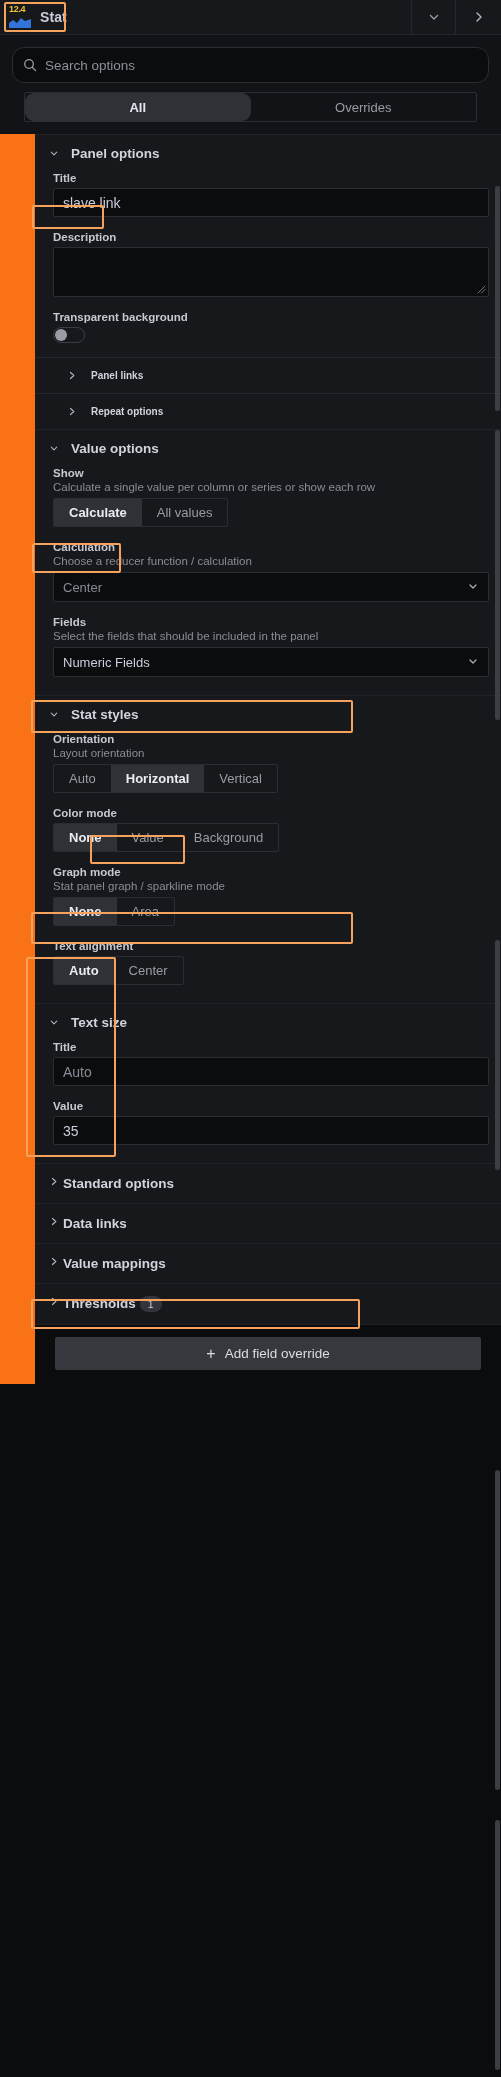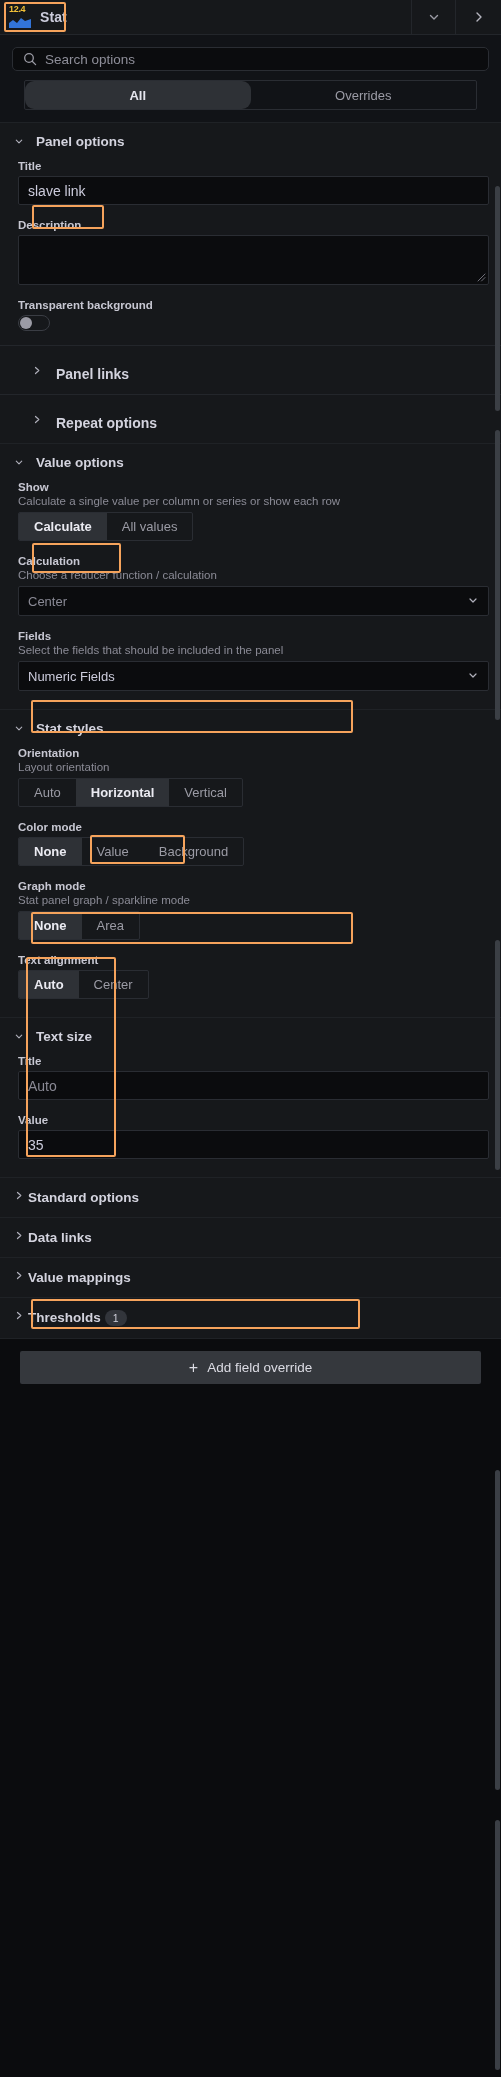--- a/index.html
+++ b/index.html
@@ -74,24 +74,24 @@
     align-items: center;
     justify-content: center;
     border-left: 1px solid #23262b;
     color: #9b9ba5;
   }
   .hdr-btn.last { width: 46px; }
 
   
   .search-wrap { padding: 12px 12px 0 12px; background: #111317; }
   .search-box {
-    height: 24px;
+    height: 36px;
     background: #0b0c0e;
     border: 1px solid #2a2d33;
-    border-radius: 5px;
+    border-radius: 12px;
     display: flex;
     align-items: center;
     gap: 8px;
     padding: 0 10px;
   }
   .search-box input {
     flex: 1;
     background: transparent;
     border: none;
     outline: none;
@@ -122,20 +122,21 @@
     color: #e6e6ef;
     font-weight: bold;
     border-radius: 9px;
   }
   .tabs-spacer { height: 12px; background: #111317; }
 
   
   .scroll-area {
     position: relative;
     background: #f97316;
+    padding-left: 35px;
   }
   .section {
     border-top: 1px solid #1f2226;
     background: #16181b;
   }
   .section.body-pad { padding-bottom: 14px; }
   .sec-head {
     display: flex;
     align-items: center;
     gap: 12px;
@@ -240,24 +241,23 @@
 
   .sub-row {
     border-top: 1px solid #23262b;
     display: flex;
     align-items: center;
     gap: 14px;
     padding: 12px 12px 12px 32px;
   }
   .sub-row .chev { color: #b0b0bb; font-size: 12px; display:flex; }
   .sub-row .lbl {
-    font-size: 14px;
+    font-size: 10px;
     font-weight: bold;
     color: #d3d3de;
-    margin-top: 8px;
   }
 
   .collapsed-row {
     border-top: 1px solid #1f2226;
     background: #16181b;
     display: flex;
     gap: 4px;
     padding: 12px 12px 12px 14px;
   }
   .collapsed-row .chev { width: 10px; color: #b0b0bb; display:flex; }

